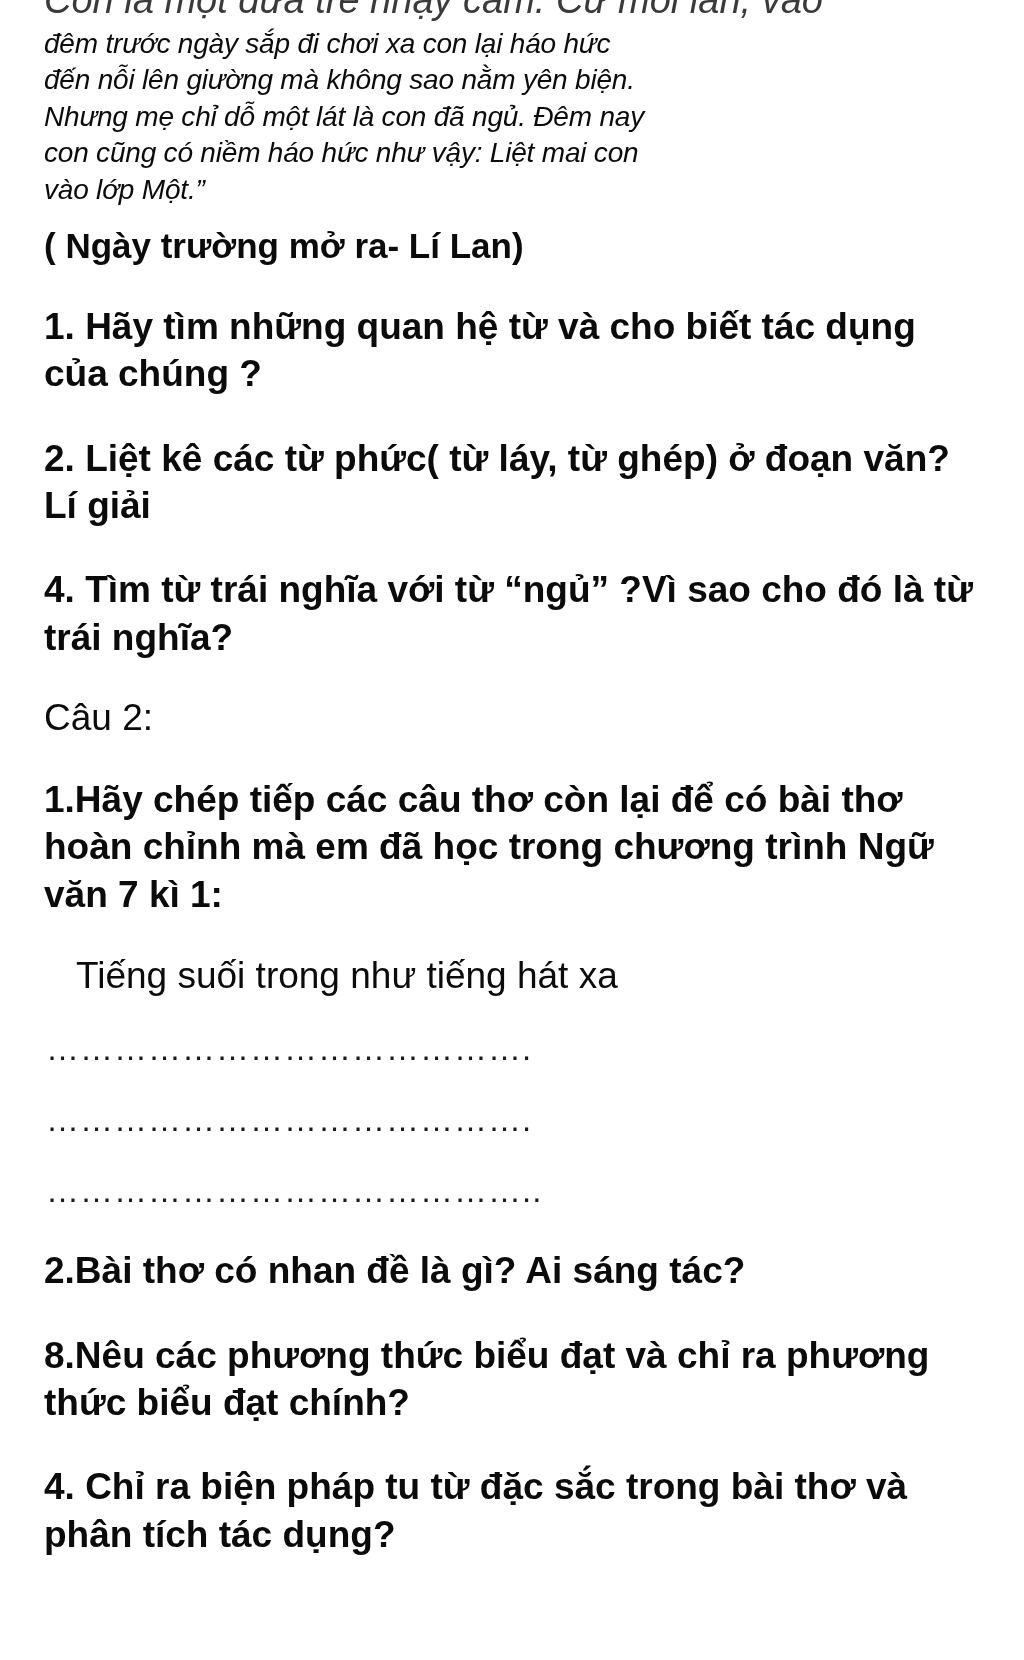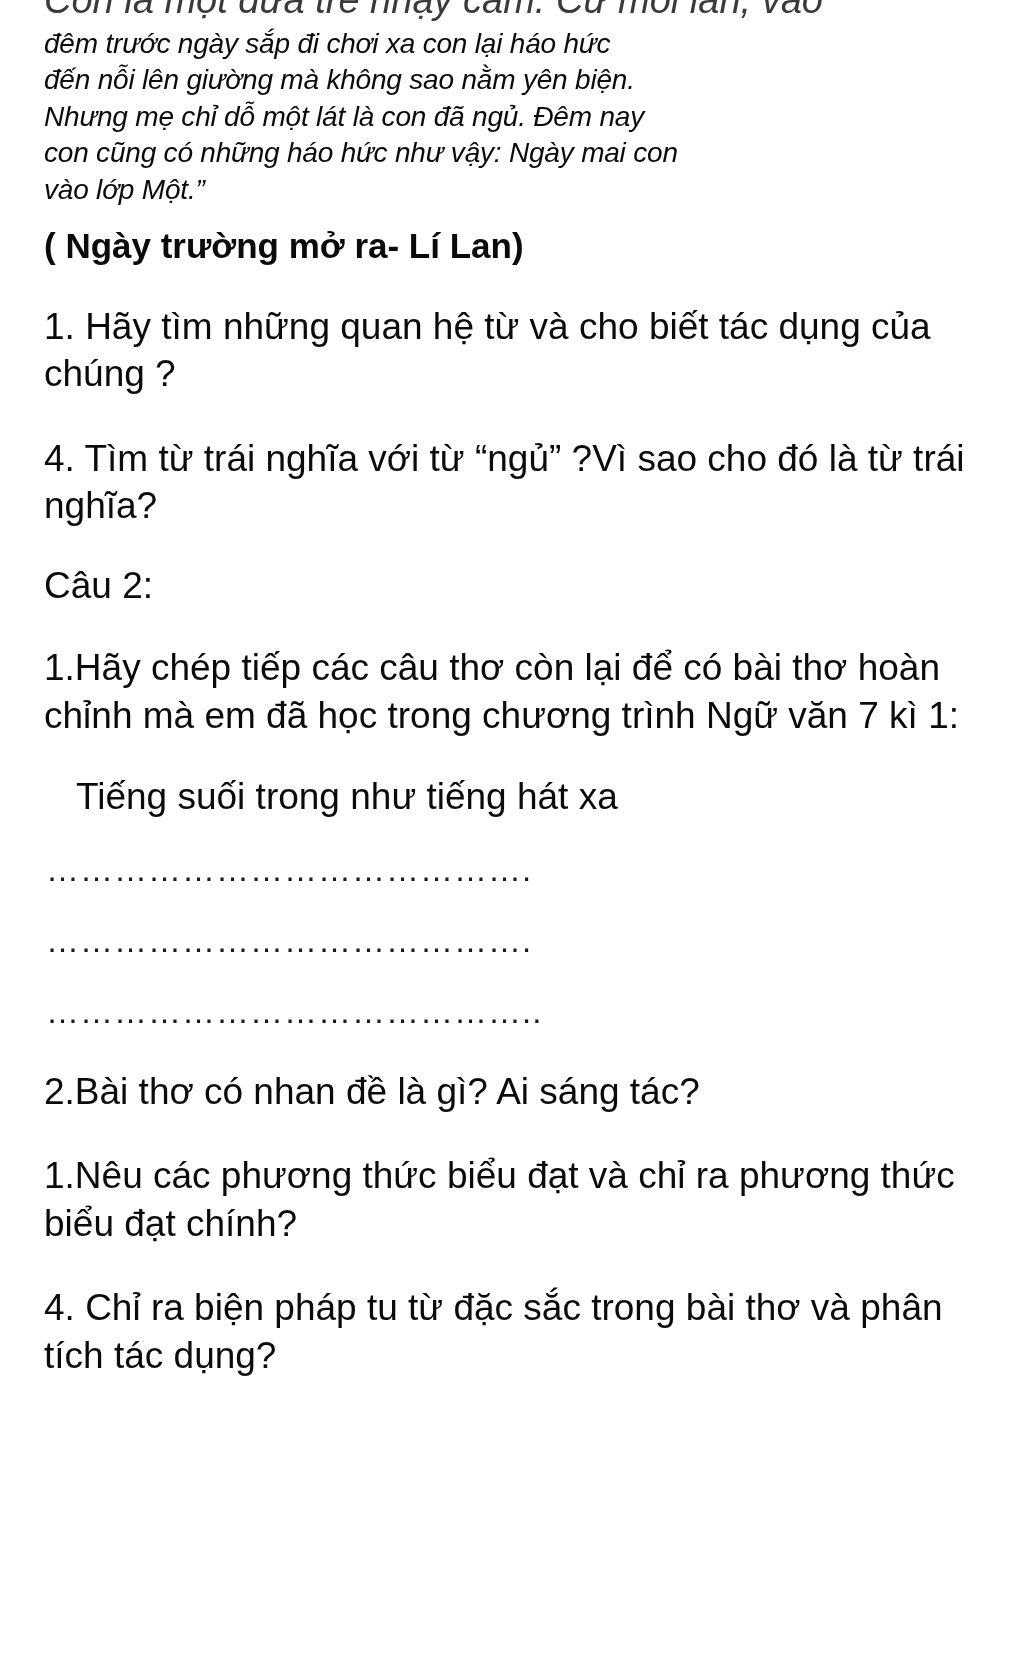--- a/index.html
+++ b/index.html
@@ -60,20 +60,21 @@
   .source {
     font-weight: bold;
     font-size: 35px;
     margin-top: 18px;
     margin-bottom: 16px;
   }
   .q {
     font-size: 37px;
     line-height: 1.28;
     margin-bottom: 15px;
+    font-weight: bold;
   }
   .section-title {
     font-weight: normal;
     font-size: 37px;
     margin-top: 36px;
     margin-bottom: 14px;
   }
   .verse {
     font-size: 37px;
     margin-bottom: 18px;
@@ -93,37 +94,38 @@
 <div class="page">
 
   <div class="clipped-top">
     <div class="inner">Con là một đứa trẻ nhạy cảm. Cứ mỗi lần, vào</div>
   </div>
 
   <div class="block quote-block">
     <p class="line italic">đêm trước ngày sắp đi chơi xa con lại háo hức</p>
     <p class="line italic">đến nỗi lên giường mà không sao nằm yên biện.</p>
     <p class="line italic">Nhưng mẹ chỉ dỗ một lát là con đã ngủ. Đêm nay</p>
-    <p class="line italic">con cũng có những háo hức như vậy: Ngày mai con</p>
+    <p class="line italic">con cũng có niềm háo hức như vậy: Liệt mai con</p>
     <p class="line italic">vào lớp Một.”</p>
     <p class="line italic"></p>
   </div>
 
   <p class="source">( Ngày trường mở ra- Lí Lan)</p>
 
   <p class="q">1. Hãy tìm những quan hệ từ và cho biết tác dụng của chúng ?</p>
+  <p class="q">2.  Liệt kê các từ phức( từ láy, từ ghép) ở đoạn văn?Lí giải</p>
   <p class="q">4. Tìm từ trái nghĩa với từ “ngủ” ?Vì sao cho đó là từ trái nghĩa?</p>
 
   <p class="section-title">Câu 2:</p>
 
   <p class="q">1.Hãy chép tiếp các câu thơ còn lại để có bài thơ hoàn chỉnh mà em đã học trong chương trình Ngữ văn 7 kì 1:</p>
 
   <p class="verse">Tiếng suối trong như tiếng hát xa</p>
 
   <p class="dots">…………………………………….</p>
   <p class="dots">…………………………………….</p>
   <p class="dots">……………………………………..</p>
 
   <p class="q">2.Bài thơ có nhan đề là gì? Ai sáng tác?</p>
-  <p class="q">1.Nêu các phương thức biểu đạt và chỉ ra phương thức biểu đạt chính?</p>
+  <p class="q">8.Nêu các phương thức biểu đạt và chỉ ra phương thức biểu đạt chính?</p>
   <p class="q">4. Chỉ ra biện pháp tu từ đặc sắc trong bài thơ và phân tích tác dụng?</p>
 
 </div>
 
 </body></html>

